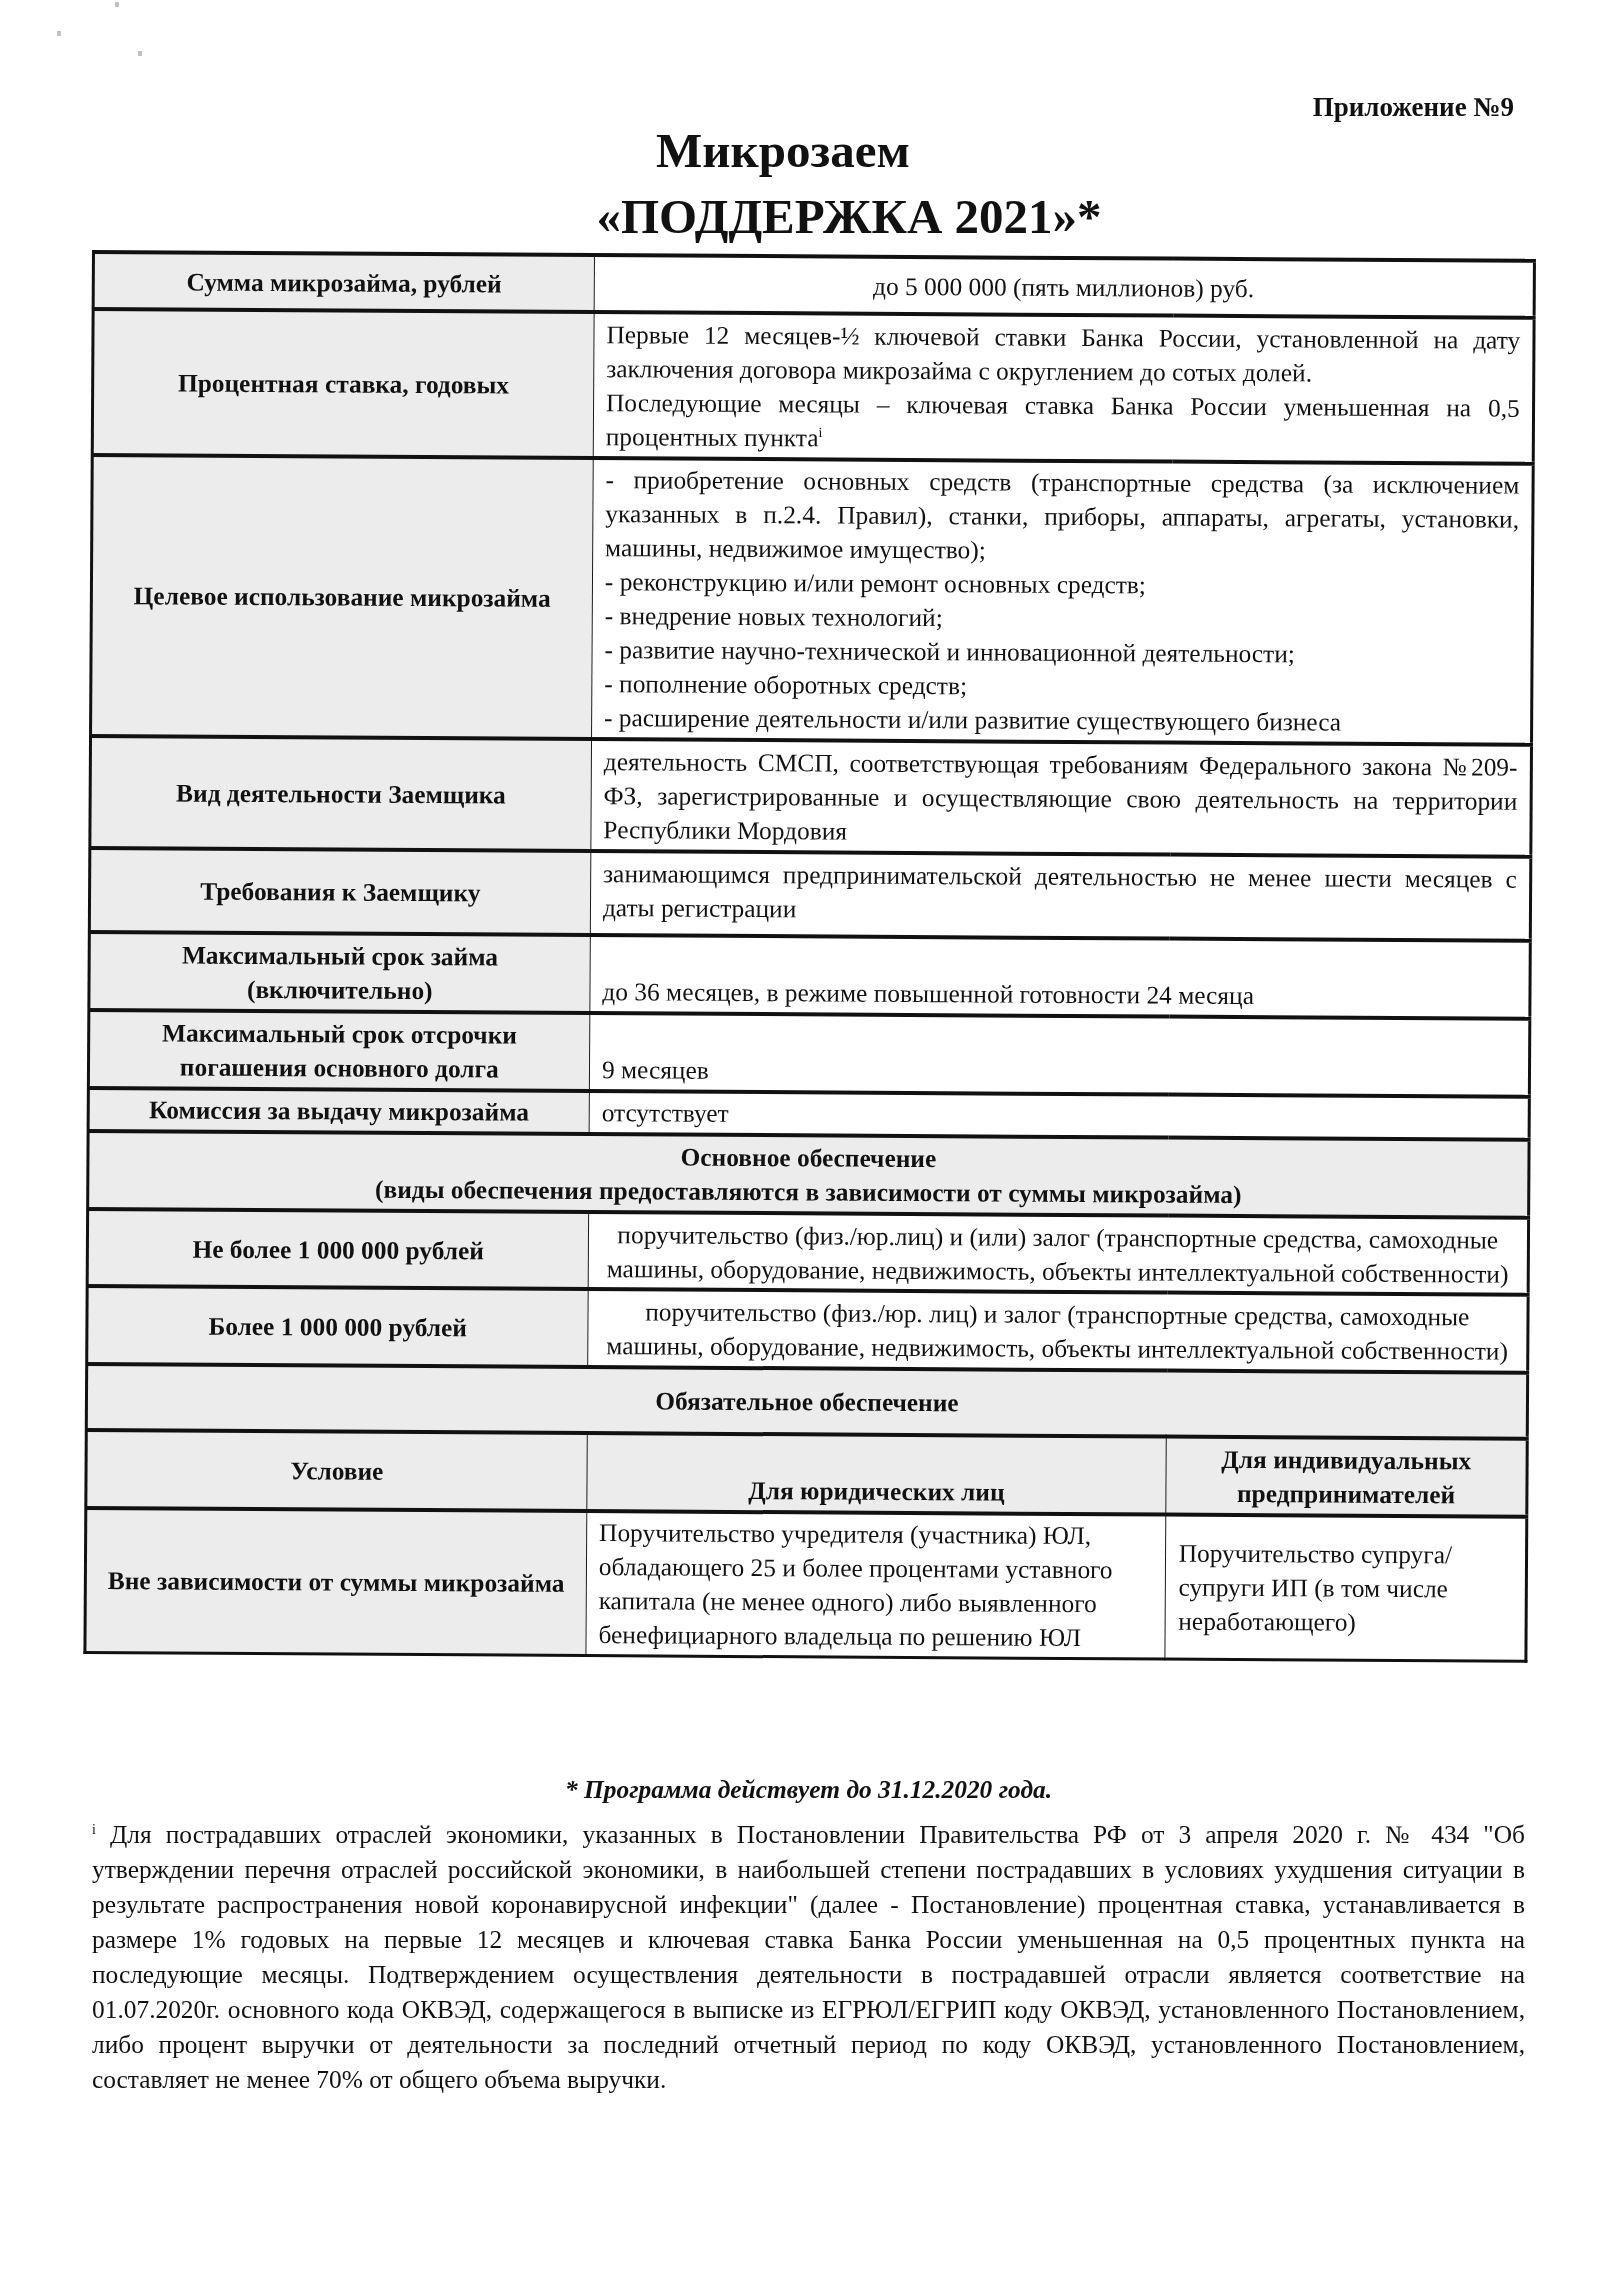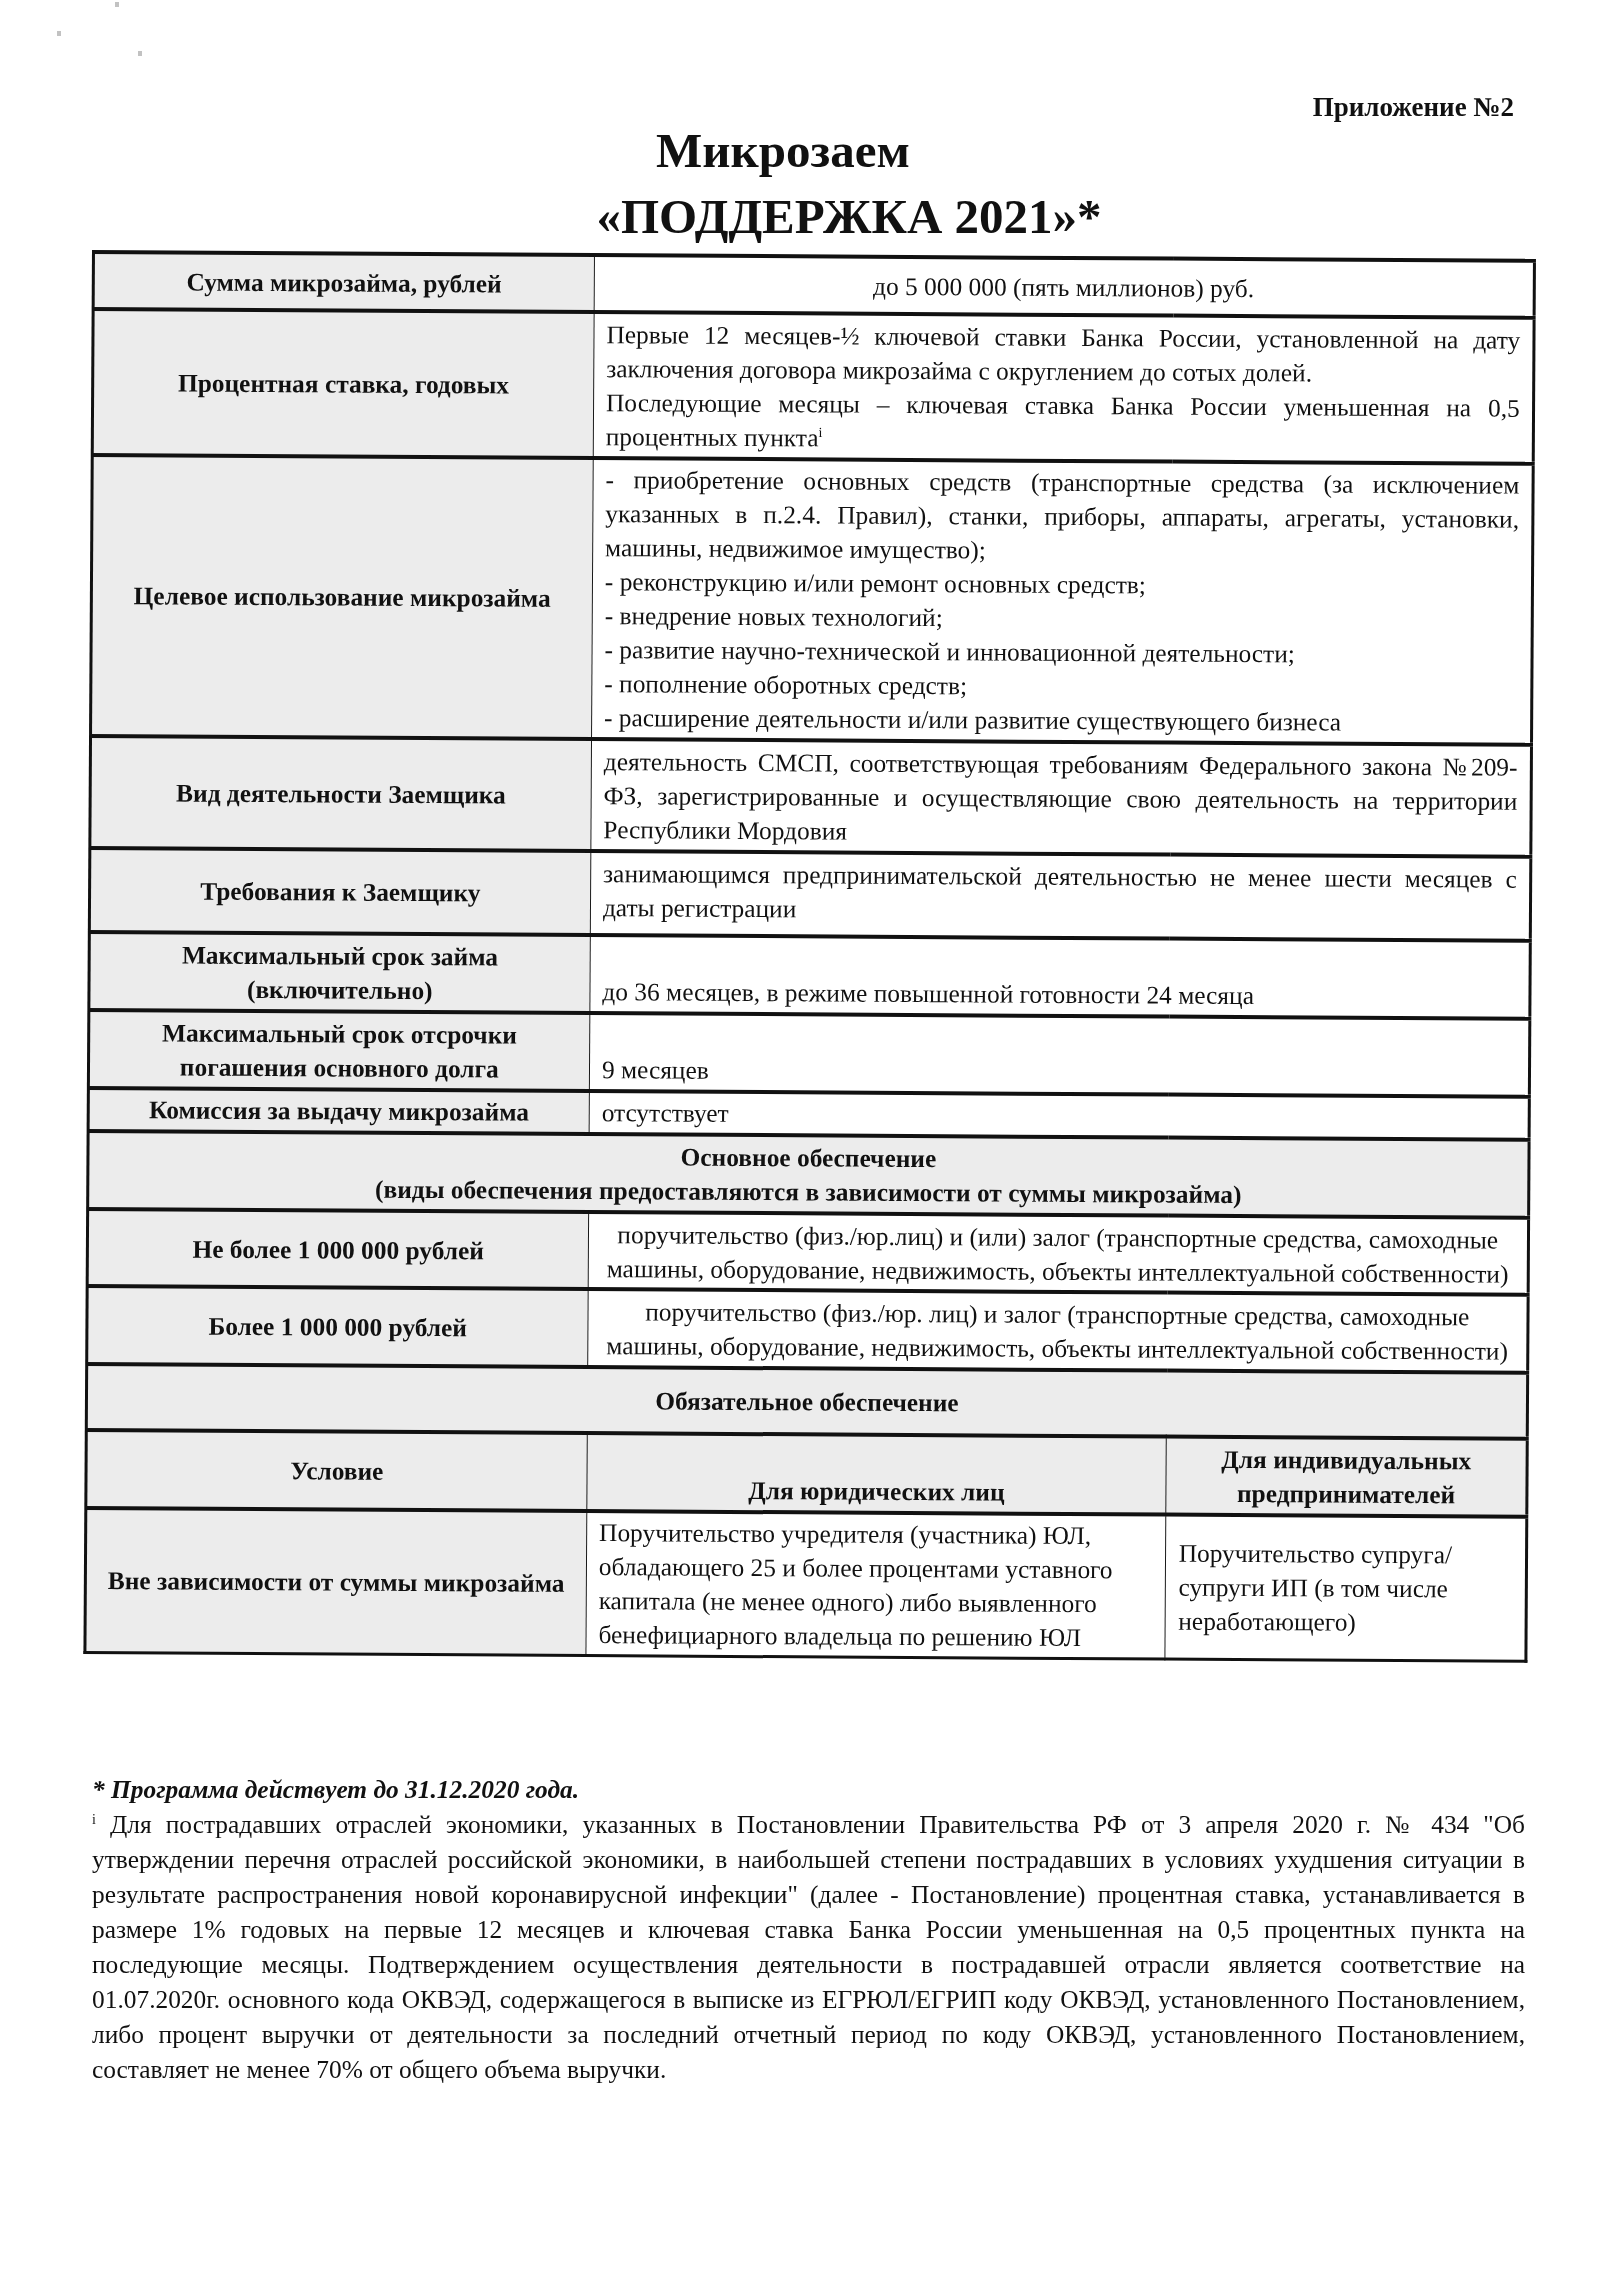--- a/index.html
+++ b/index.html
@@ -86,34 +86,35 @@
       position: absolute;
       top: 1772px;
       left: 92px;
       width: 1433px;
       font-size: 25.4px;
       line-height: 35px;
     }
     .program-note {
       font-weight: bold;
       font-style: italic;
-      margin-bottom: 0;
+      margin-bottom: 10px;
+      text-align: center;
     }
     .fn-text { text-align: justify; }
   </style>
 </head>
 <body>
 
 <div class="specks">
   <span style="left:115px;top:1.9px;"></span>
   <span style="left:57px;top:31px;"></span>
   <span style="left:138px;top:51px;"></span>
 </div>
 
-<div class="appendix">Приложение №2</div>
+<div class="appendix">Приложение №9</div>
 
 <div class="title">
   <div class="line1">Микрозаем</div>
   <div class="line2">«ПОДДЕРЖКА 2021»*</div>
 </div>
 
 <table class="main">
   <colgroup>
     <col style="width:485px">
     <col style="width:594px">

